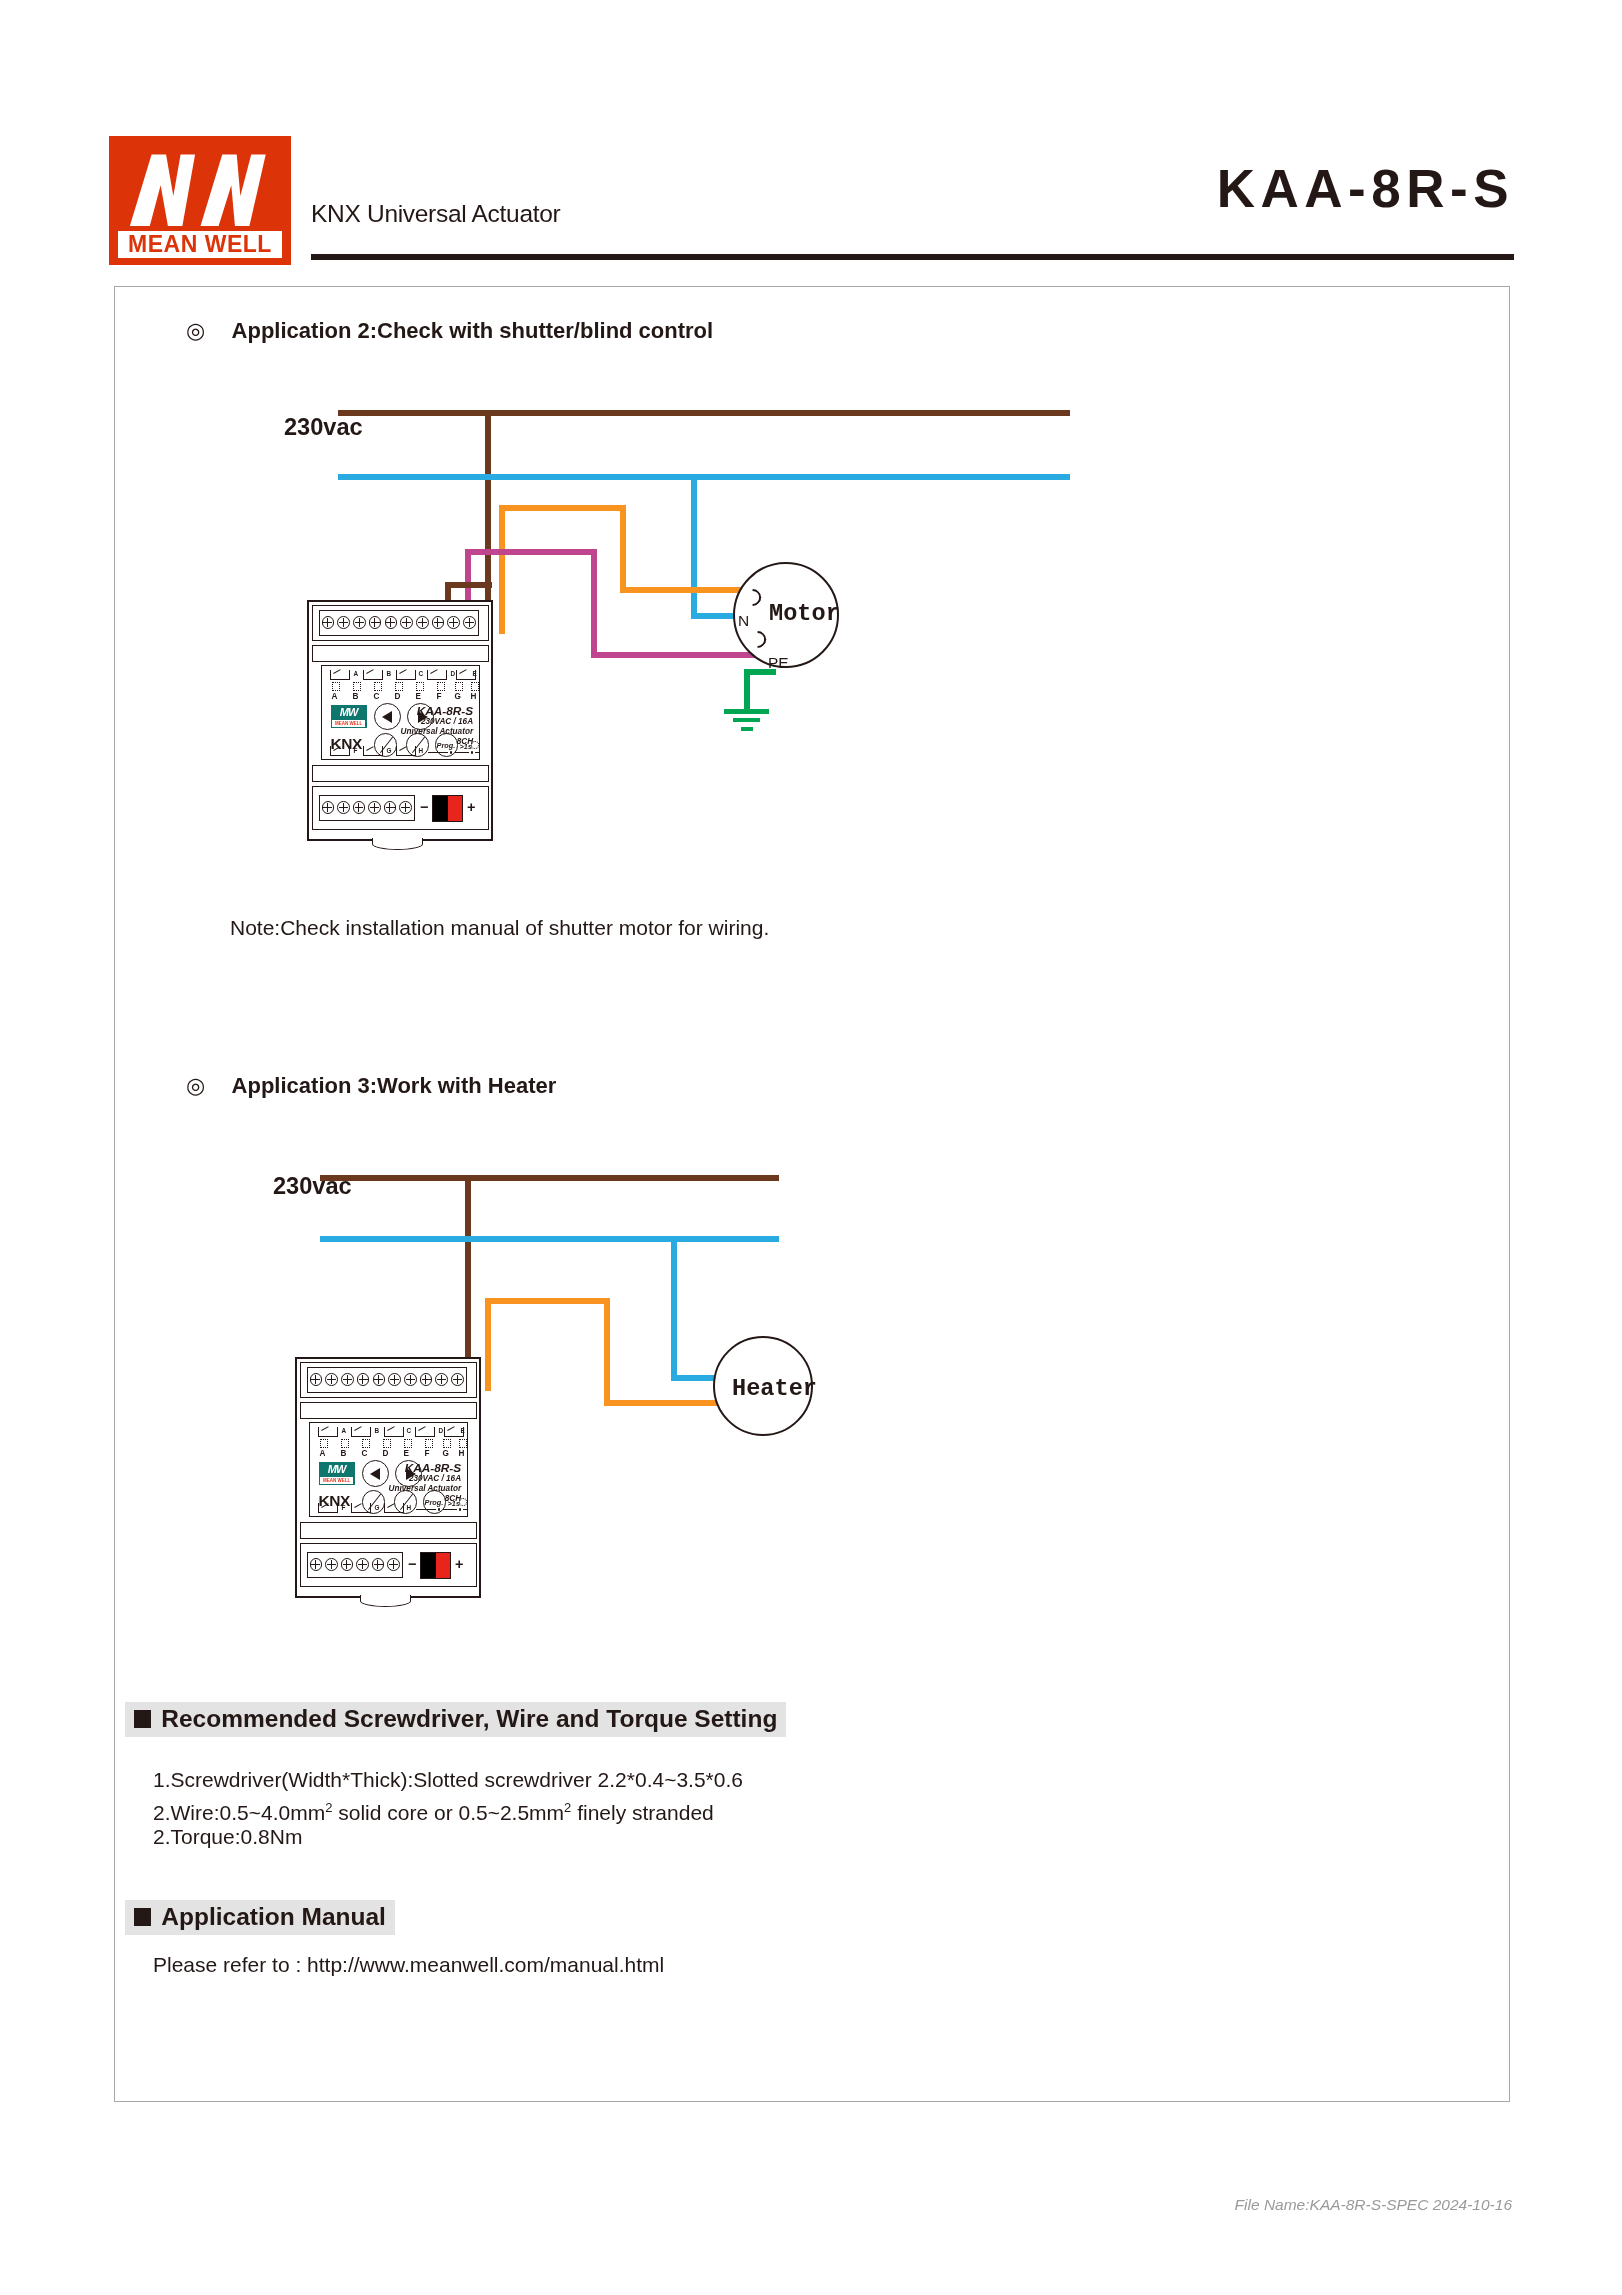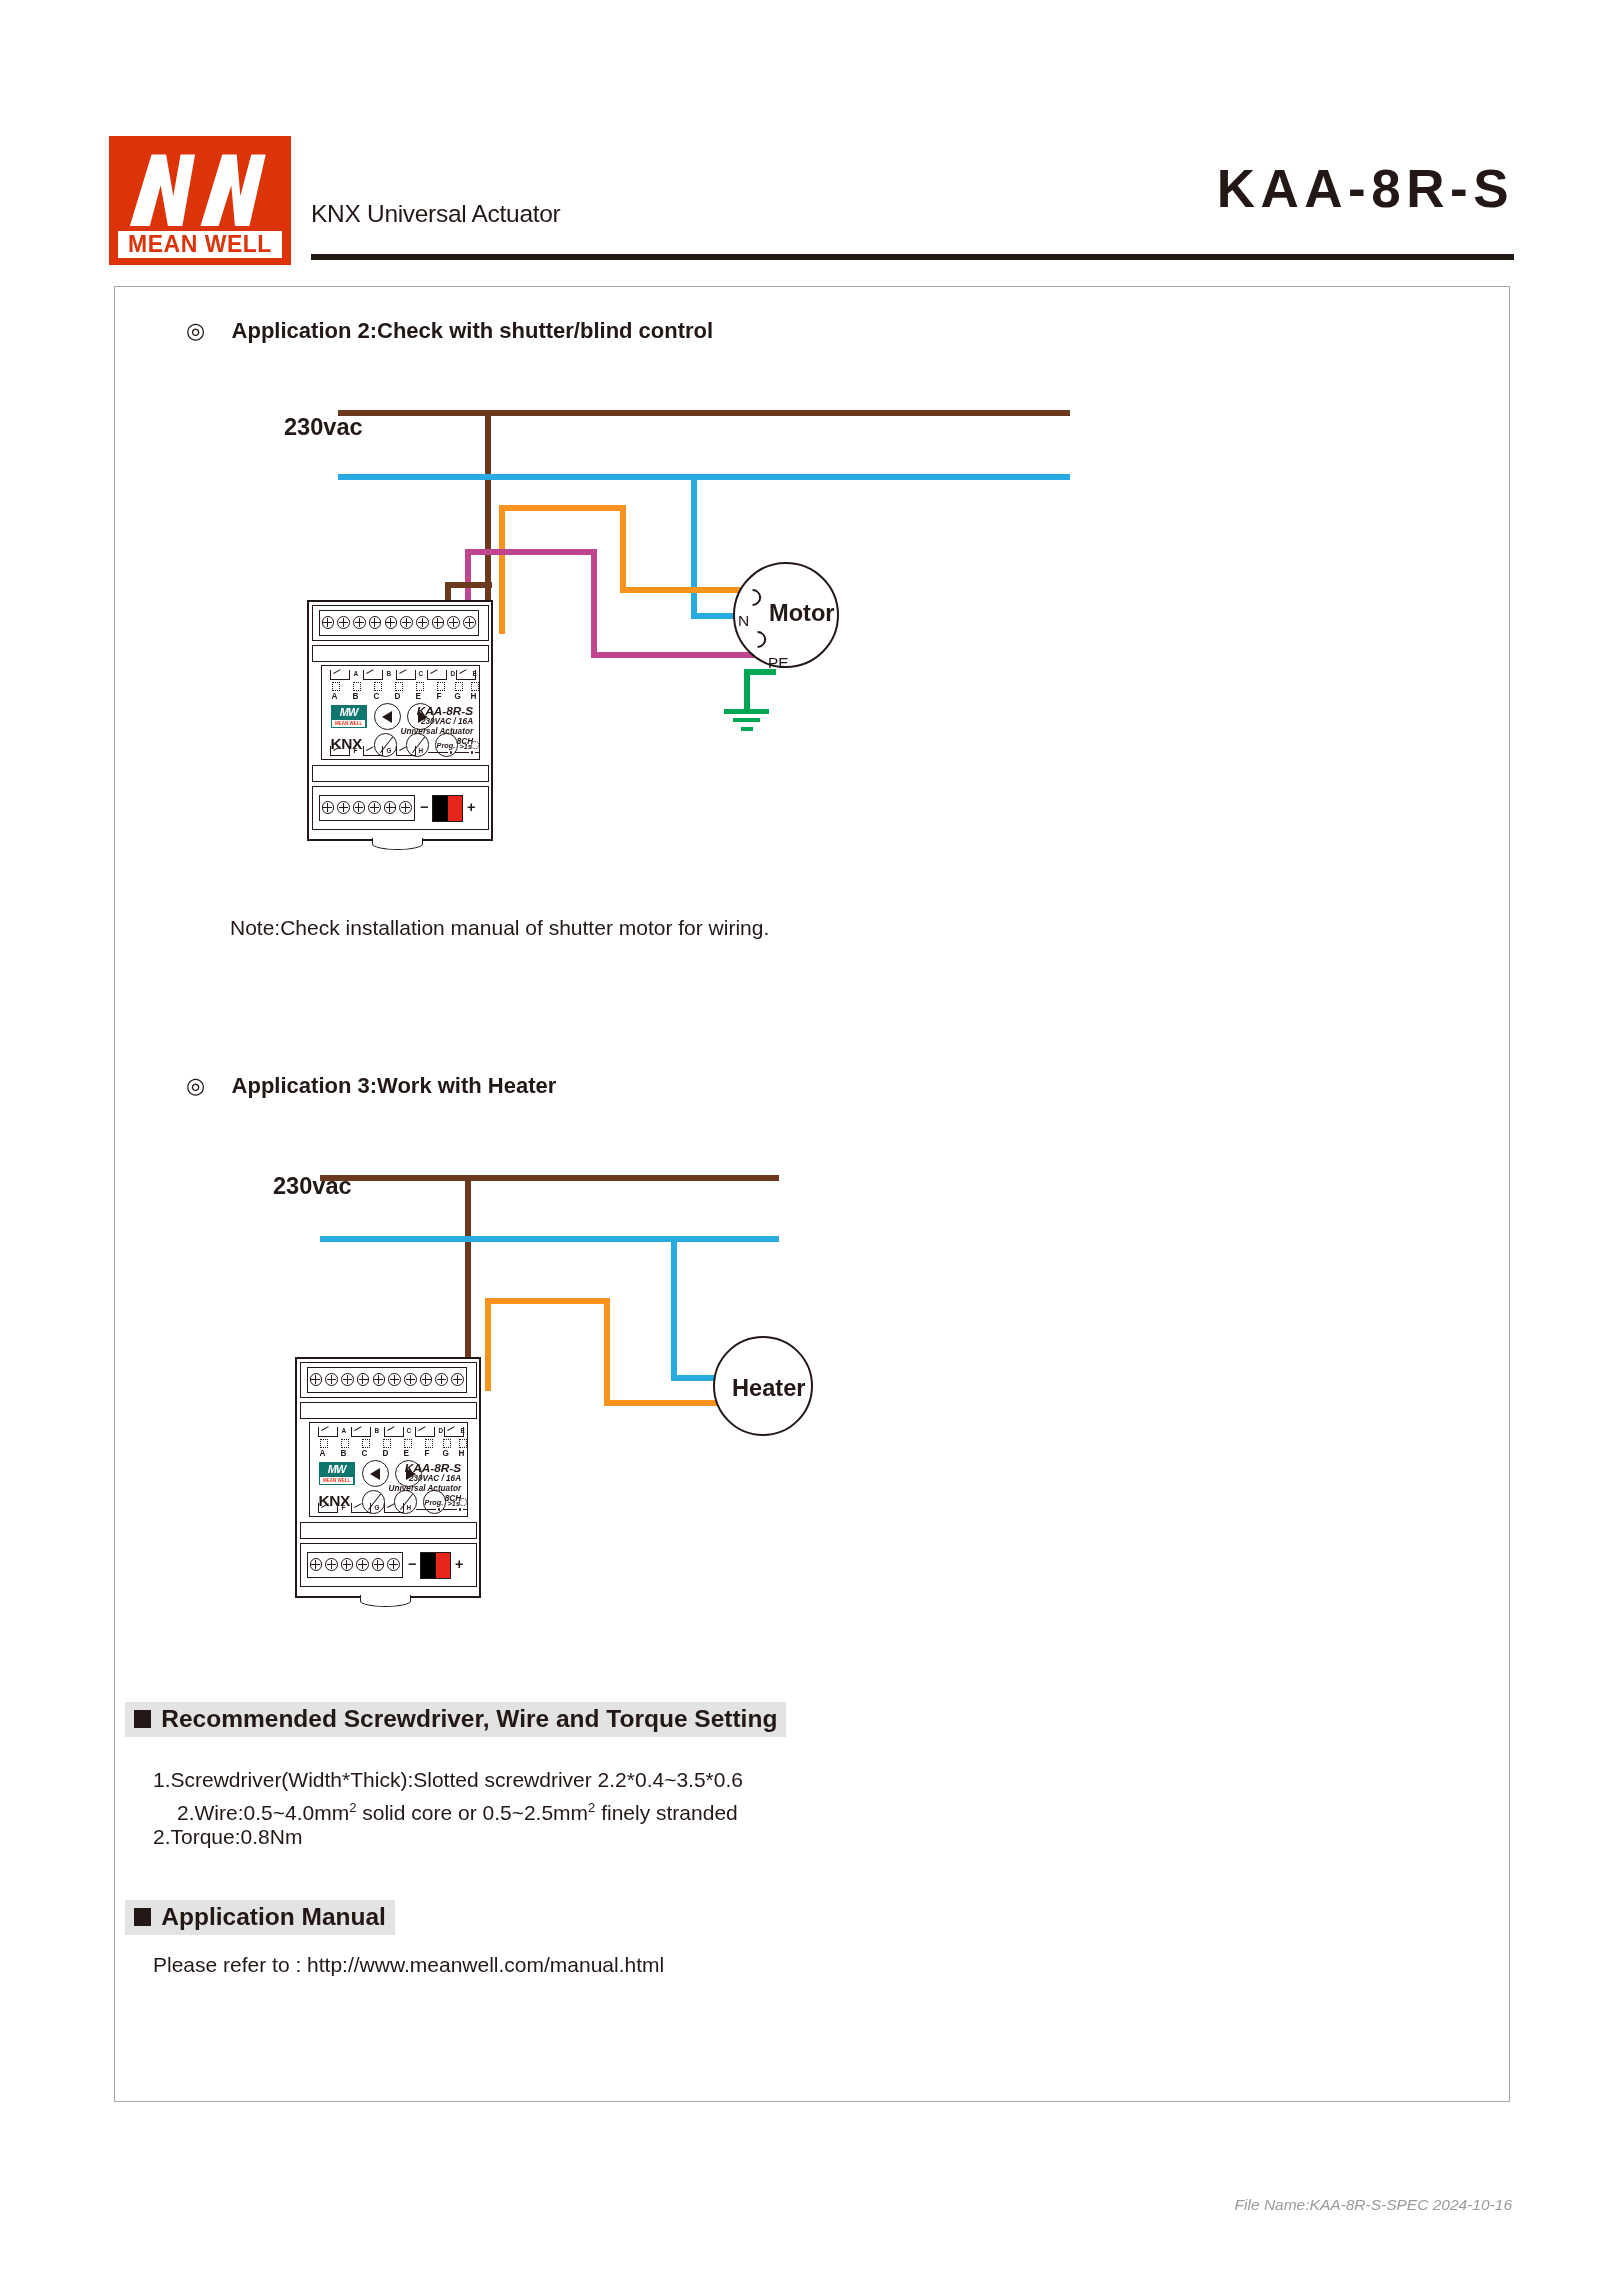--- a/index.html
+++ b/index.html
@@ -72,21 +72,21 @@
   .orange{background:#f7931e;}
   .magenta{background:#c0458f;}
   .green{background:#00a651;}
 
   
   .loadcircle{
     position:absolute;border:2.7px solid #231815;border-radius:50%;
     background:#fff;box-sizing:border-box;
   }
   .loadlabel{
-    position:absolute;font-size:23.6px;font-weight:bold;color:#231815;white-space:nowrap;
+    position:absolute;font-size:23.6px;font-weight:bold;color:#231815;white-space:nowrap;font-family:Liberation Mono, monospace;
   }
   .termlabel{position:absolute;font-size:15.5px;color:#231815;}
   .arcterm{
     position:absolute;width:17.3px;height:17.3px;border:2.3px solid #231815;
     border-radius:50%;border-left-color:transparent;border-bottom-color:transparent;
     box-sizing:border-box;transform:rotate(45deg);
   }
 
   .vlabel{position:absolute;font-size:23.6px;font-weight:bold;color:#231815;}
 
@@ -496,21 +496,21 @@
       </div>
       <div class="pmlabel" style="left:160px;top:199px;">+</div>
       <div class="dinclip" style="left:65px;top:238px;width:51px;height:11.8px;"></div>
     </div>
   </div>
 
   <div class="blockhead" style="left:125px;top:1702px;">
     <span class="sq"></span><span>Recommended Screwdriver, Wire and Torque Setting</span>
   </div>
   <div class="bodytext" style="left:153px;top:1766px;">1.Screwdriver(Width*Thick):Slotted screwdriver 2.2*0.4~3.5*0.6</div>
-  <div class="bodytext" style="left:153px;top:1794px;margin-left:24px;"><span>2.Wire:0.5~4.0mm</span><sup>2</sup><span> solid core or 0.5~2.5mm</span><sup>2</sup><span> finely stranded</span></div>
+  <div class="bodytext" style="left:153px;top:1794px;"><span>2.Wire:0.5~4.0mm</span><sup>2</sup><span> solid core or 0.5~2.5mm</span><sup>2</sup><span> finely stranded</span></div>
   <div class="bodytext" style="left:153px;top:1823px;">2.Torque:0.8Nm</div>
 
   <div class="blockhead" style="left:125px;top:1900px;">
     <span class="sq"></span><span>Application Manual</span>
   </div>
   <div class="bodytext" style="left:153px;top:1951px;">Please refer to : http://www.meanwell.com/manual.html</div>
 
   <div class="footer">File Name:KAA-8R-S-SPEC  2024-10-16</div>
 
 </div>

